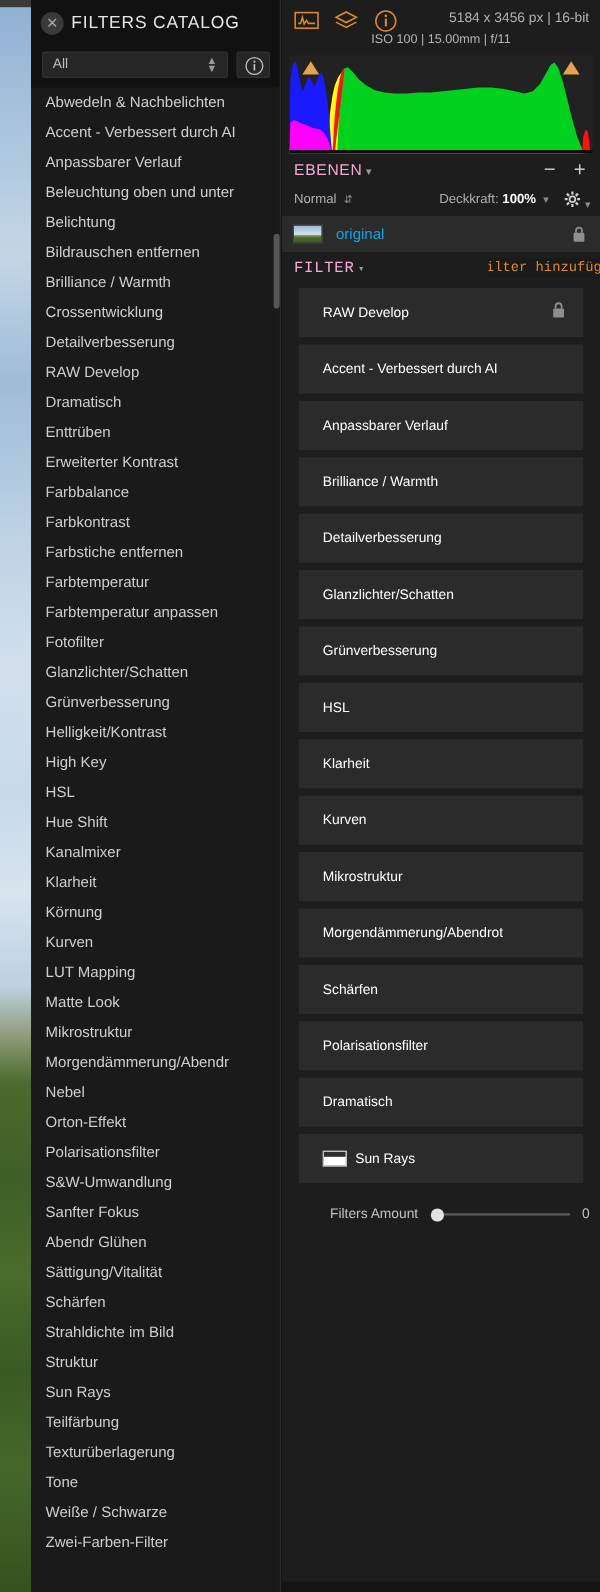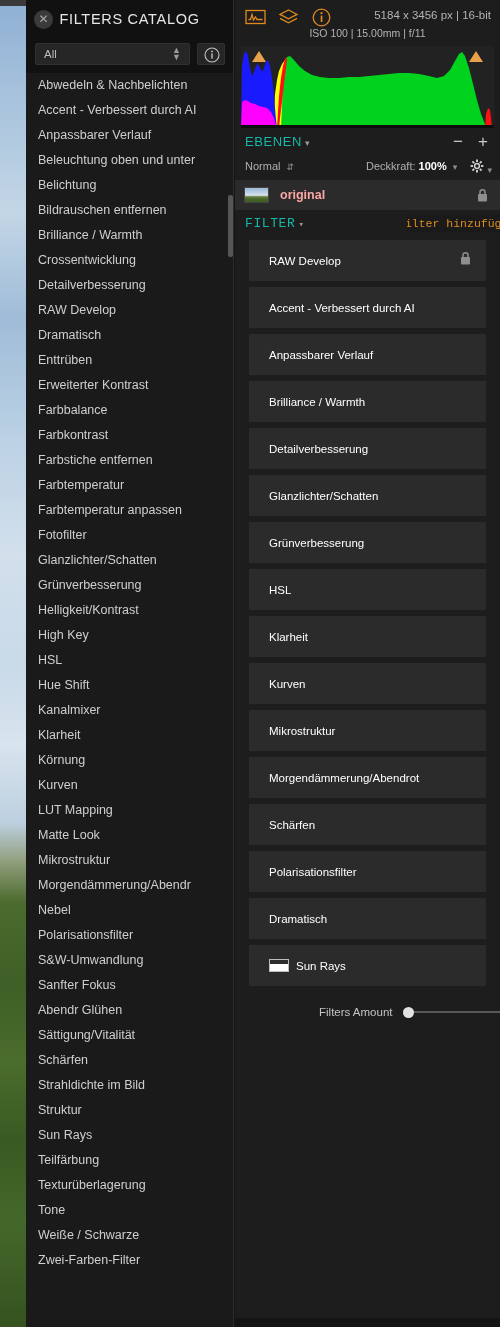--- a/index.html
+++ b/index.html
@@ -173,21 +173,21 @@
   .clip-left { left: 11px; top: 5px; }
   .clip-right { right: 11px; top: 5px; }
 
   
   .sec-head {
     position: relative;
     height: 28px;
     padding-left: 10px;
   }
   .sec-title {
-    color: #14b8a6; font-size: 13px; letter-spacing: 0.6px;
+    color: #f9a8d4; font-size: 13px; letter-spacing: 0.6px;
     line-height: 28px; display: inline-block;
   }
   .sec-chev { color: #9a9a9a; font-size: 9px; margin-left: 3px; }
   .ebenen-minus, .ebenen-plus {
     position: absolute; top: 4px;
     color: #c9c9c9; font-size: 17px; line-height: 19px;
     width: 20px; text-align: center; cursor: pointer;
   }
   .ebenen-minus { right: 32px; }
   .ebenen-plus  { right: 7px; }
@@ -211,21 +211,21 @@
     padding-left: 9px;
     cursor: pointer;
   }
   .layer-thumb {
     width: 25px; height: 16px; margin-right: 11px;
     background: linear-gradient(to bottom,
       #9db9d6 0%, #c5d8e8 40%, #d9e6ef 52%,
       #7d9160 60%, #4d6b2c 72%, #3d5a22 100%);
     border: 1px solid #444;
   }
-  .layer-name { color: #fca5a5; font-size: 12.5px; font-weight: bold; }
+  .layer-name { color: #0ea5e9; font-size: 12.5px; }
   .layer-lock { position: absolute; right: 11px; top: 8px; }
 
   
   .filter-head { position: relative; height: 30px; padding-left: 10px; font-family: Liberation Mono, monospace; }
   .filter-add {
     position: absolute; left: 172px; top: 5px;
     width: 100px; height: 17px;
     background: #1a1a1a;
     color: #e08a1e; font-size: 11.5px;
     line-height: 17px;
@@ -257,21 +257,20 @@
     content:""; position:absolute; left:0; top:0; right:0; height:4px;
     background:#2d2d2d;
   }
 
   
   .amount-row {
     position: relative;
     height: 28px;
     margin-top: 12px;
     padding-left: 40px;
-    margin-left: 44px;
   }
   .amount-label {
     color: #c2c2c2; font-size: 11.5px; line-height: 28px;
   }
   .slider-track {
     position: absolute; left: 129px; top: 13px;
     width: 111px; height: 2px; background: #585858;
   }
   .slider-knob {
     position: absolute; left: 124px; top: 9px;
@@ -339,20 +338,21 @@
         <div class="cat-item">Hue Shift</div>
         <div class="cat-item">Kanalmixer</div>
         <div class="cat-item">Klarheit</div>
         <div class="cat-item">Körnung</div>
         <div class="cat-item">Kurven</div>
         <div class="cat-item">LUT Mapping</div>
         <div class="cat-item">Matte Look</div>
         <div class="cat-item">Mikrostruktur</div>
         <div class="cat-item">Morgendämmerung/Abendr</div>
         <div class="cat-item">Nebel</div>
+        <div class="cat-item">Orton-Effekt</div>
         <div class="cat-item">Polarisationsfilter</div>
         <div class="cat-item">S&amp;W-Umwandlung</div>
         <div class="cat-item">Sanfter Fokus</div>
         <div class="cat-item">Abendr Glühen</div>
         <div class="cat-item">Sättigung/Vitalität</div>
         <div class="cat-item">Schärfen</div>
         <div class="cat-item">Strahldichte im Bild</div>
         <div class="cat-item">Struktur</div>
         <div class="cat-item">Sun Rays</div>
         <div class="cat-item">Teilfärbung</div>

